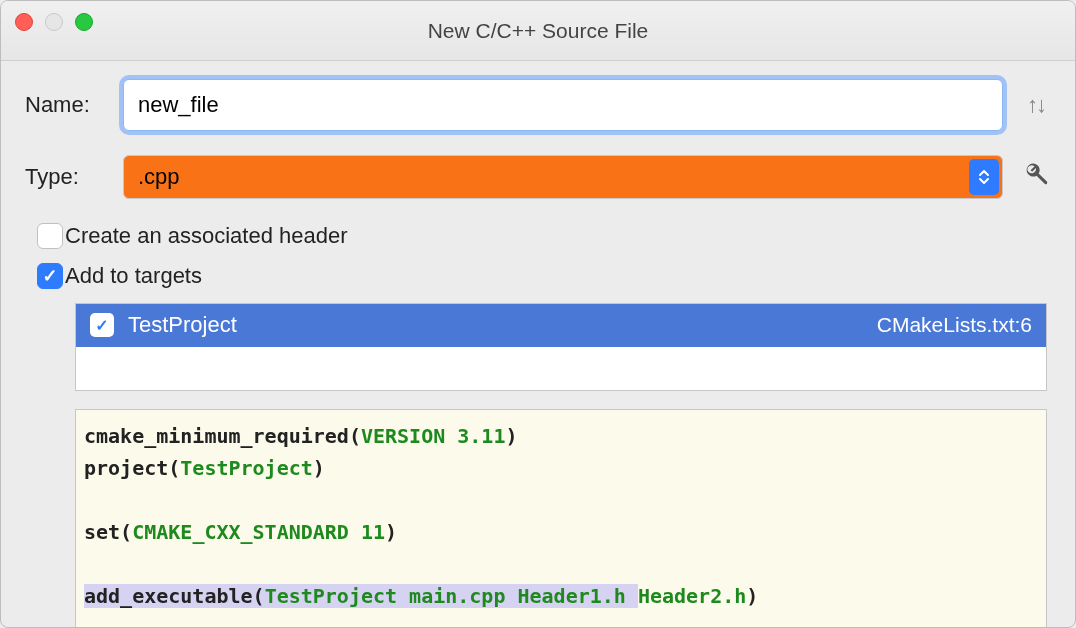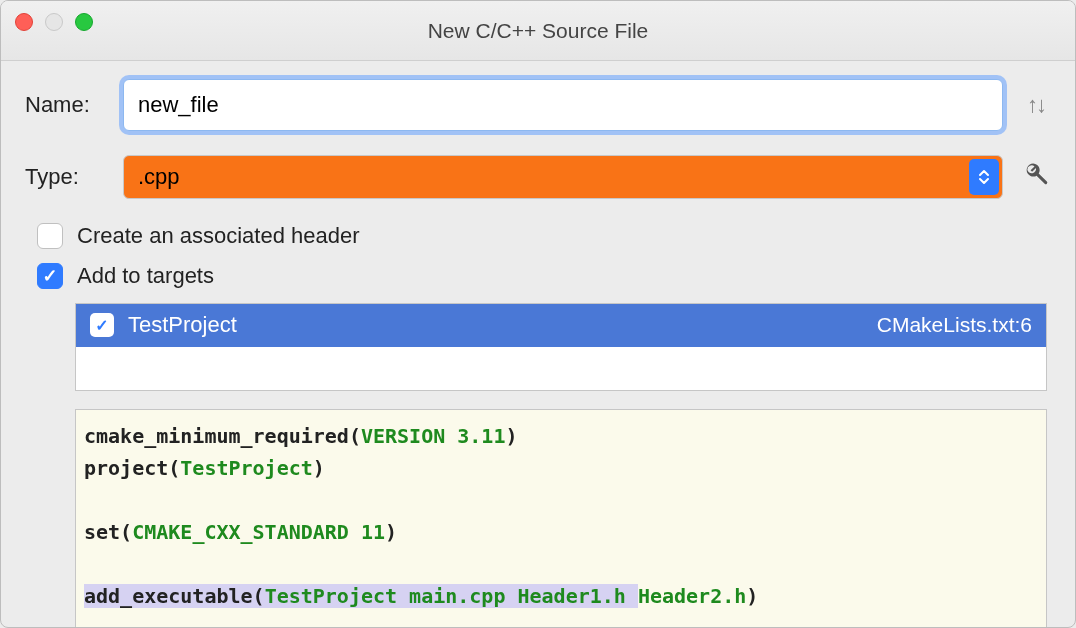--- a/index.html
+++ b/index.html
@@ -72,21 +72,21 @@
     display:flex; align-items:center;
   }
   .select-arrows {
     position:absolute; right:4px; top:4px; bottom:4px;
     width:30px; background:#2f7bff; border-radius:5px;
     display:flex; flex-direction:column; align-items:center; justify-content:center;
     color:#fff; font-size:11px; line-height:8px;
   }
   .wrench { color:#555; font-size:24px; width:30px; text-align:center; cursor:pointer; }
   .check-row {
-    display:flex; align-items:center; gap:14px; margin-left:12px; margin-bottom:14px;
+    display:flex; align-items:center; gap:2px; margin-left:12px; margin-bottom:14px;
     font-size:22px; color:#222;
   }
   .checkbox {
     width:26px; height:26px; border-radius:6px; border:1px solid #c0c0c0;
     background:#fff; display:flex; align-items:center; justify-content:center;
   }
   .checkbox.checked {
     background:#2f7bff; border-color:#2f7bff; color:#fff; font-size:18px; font-weight:bold;
   }
   .targets-box {

